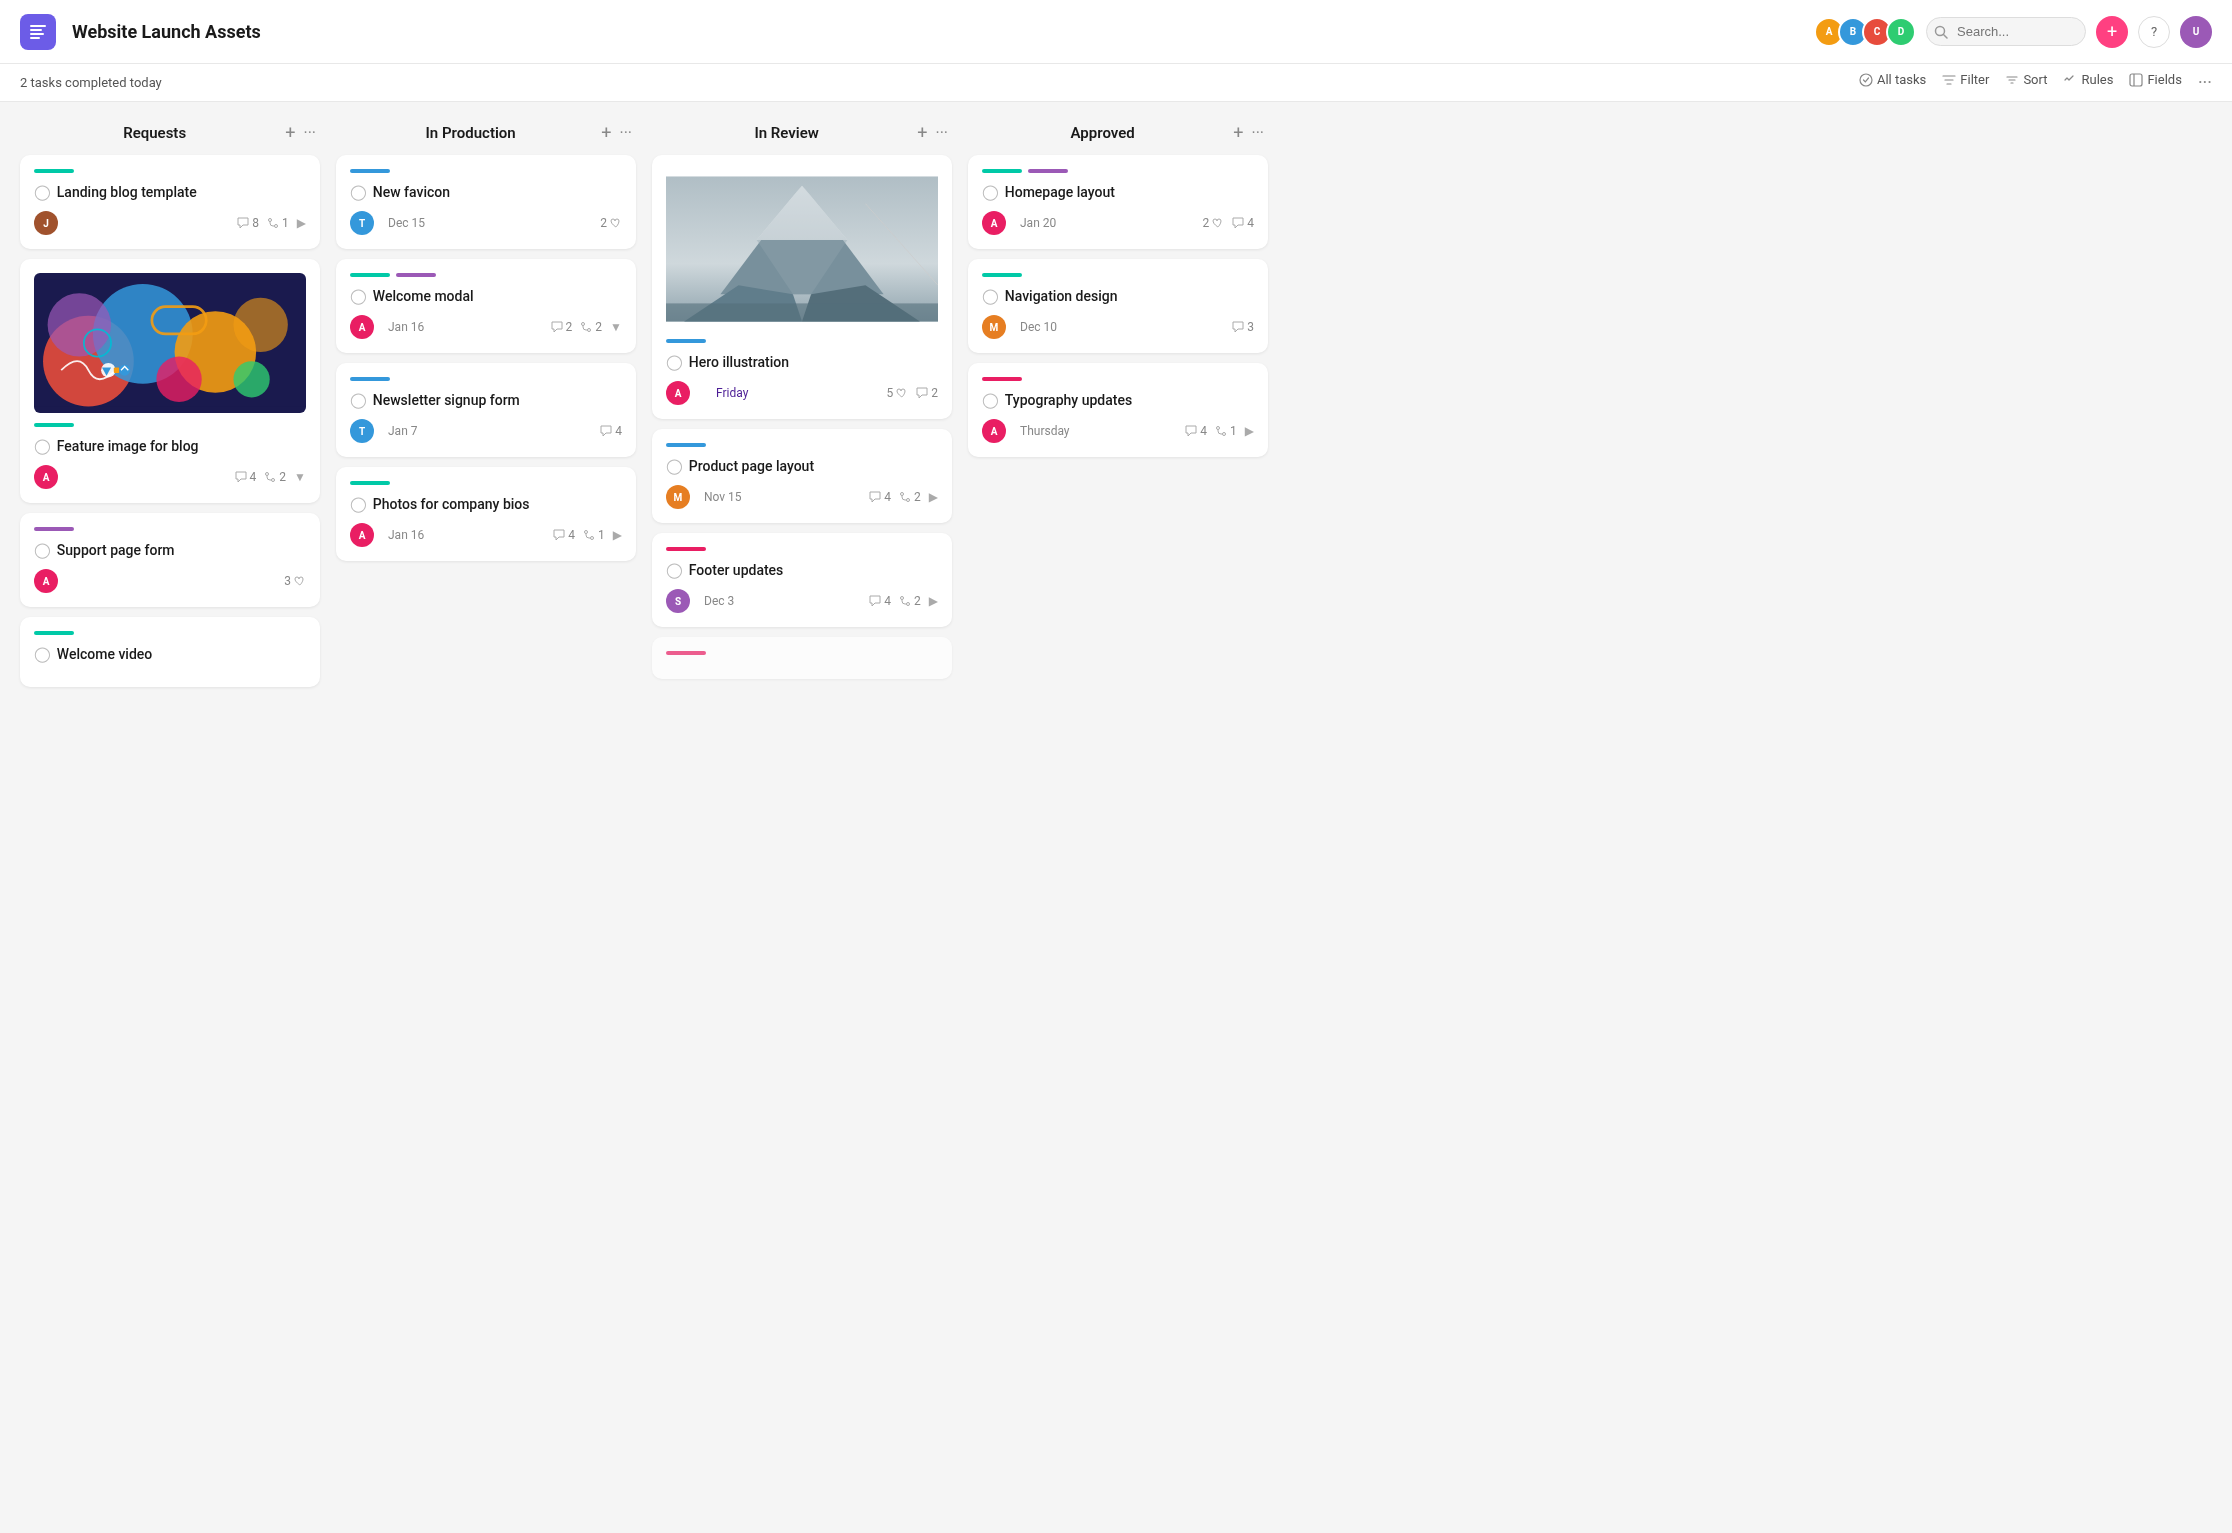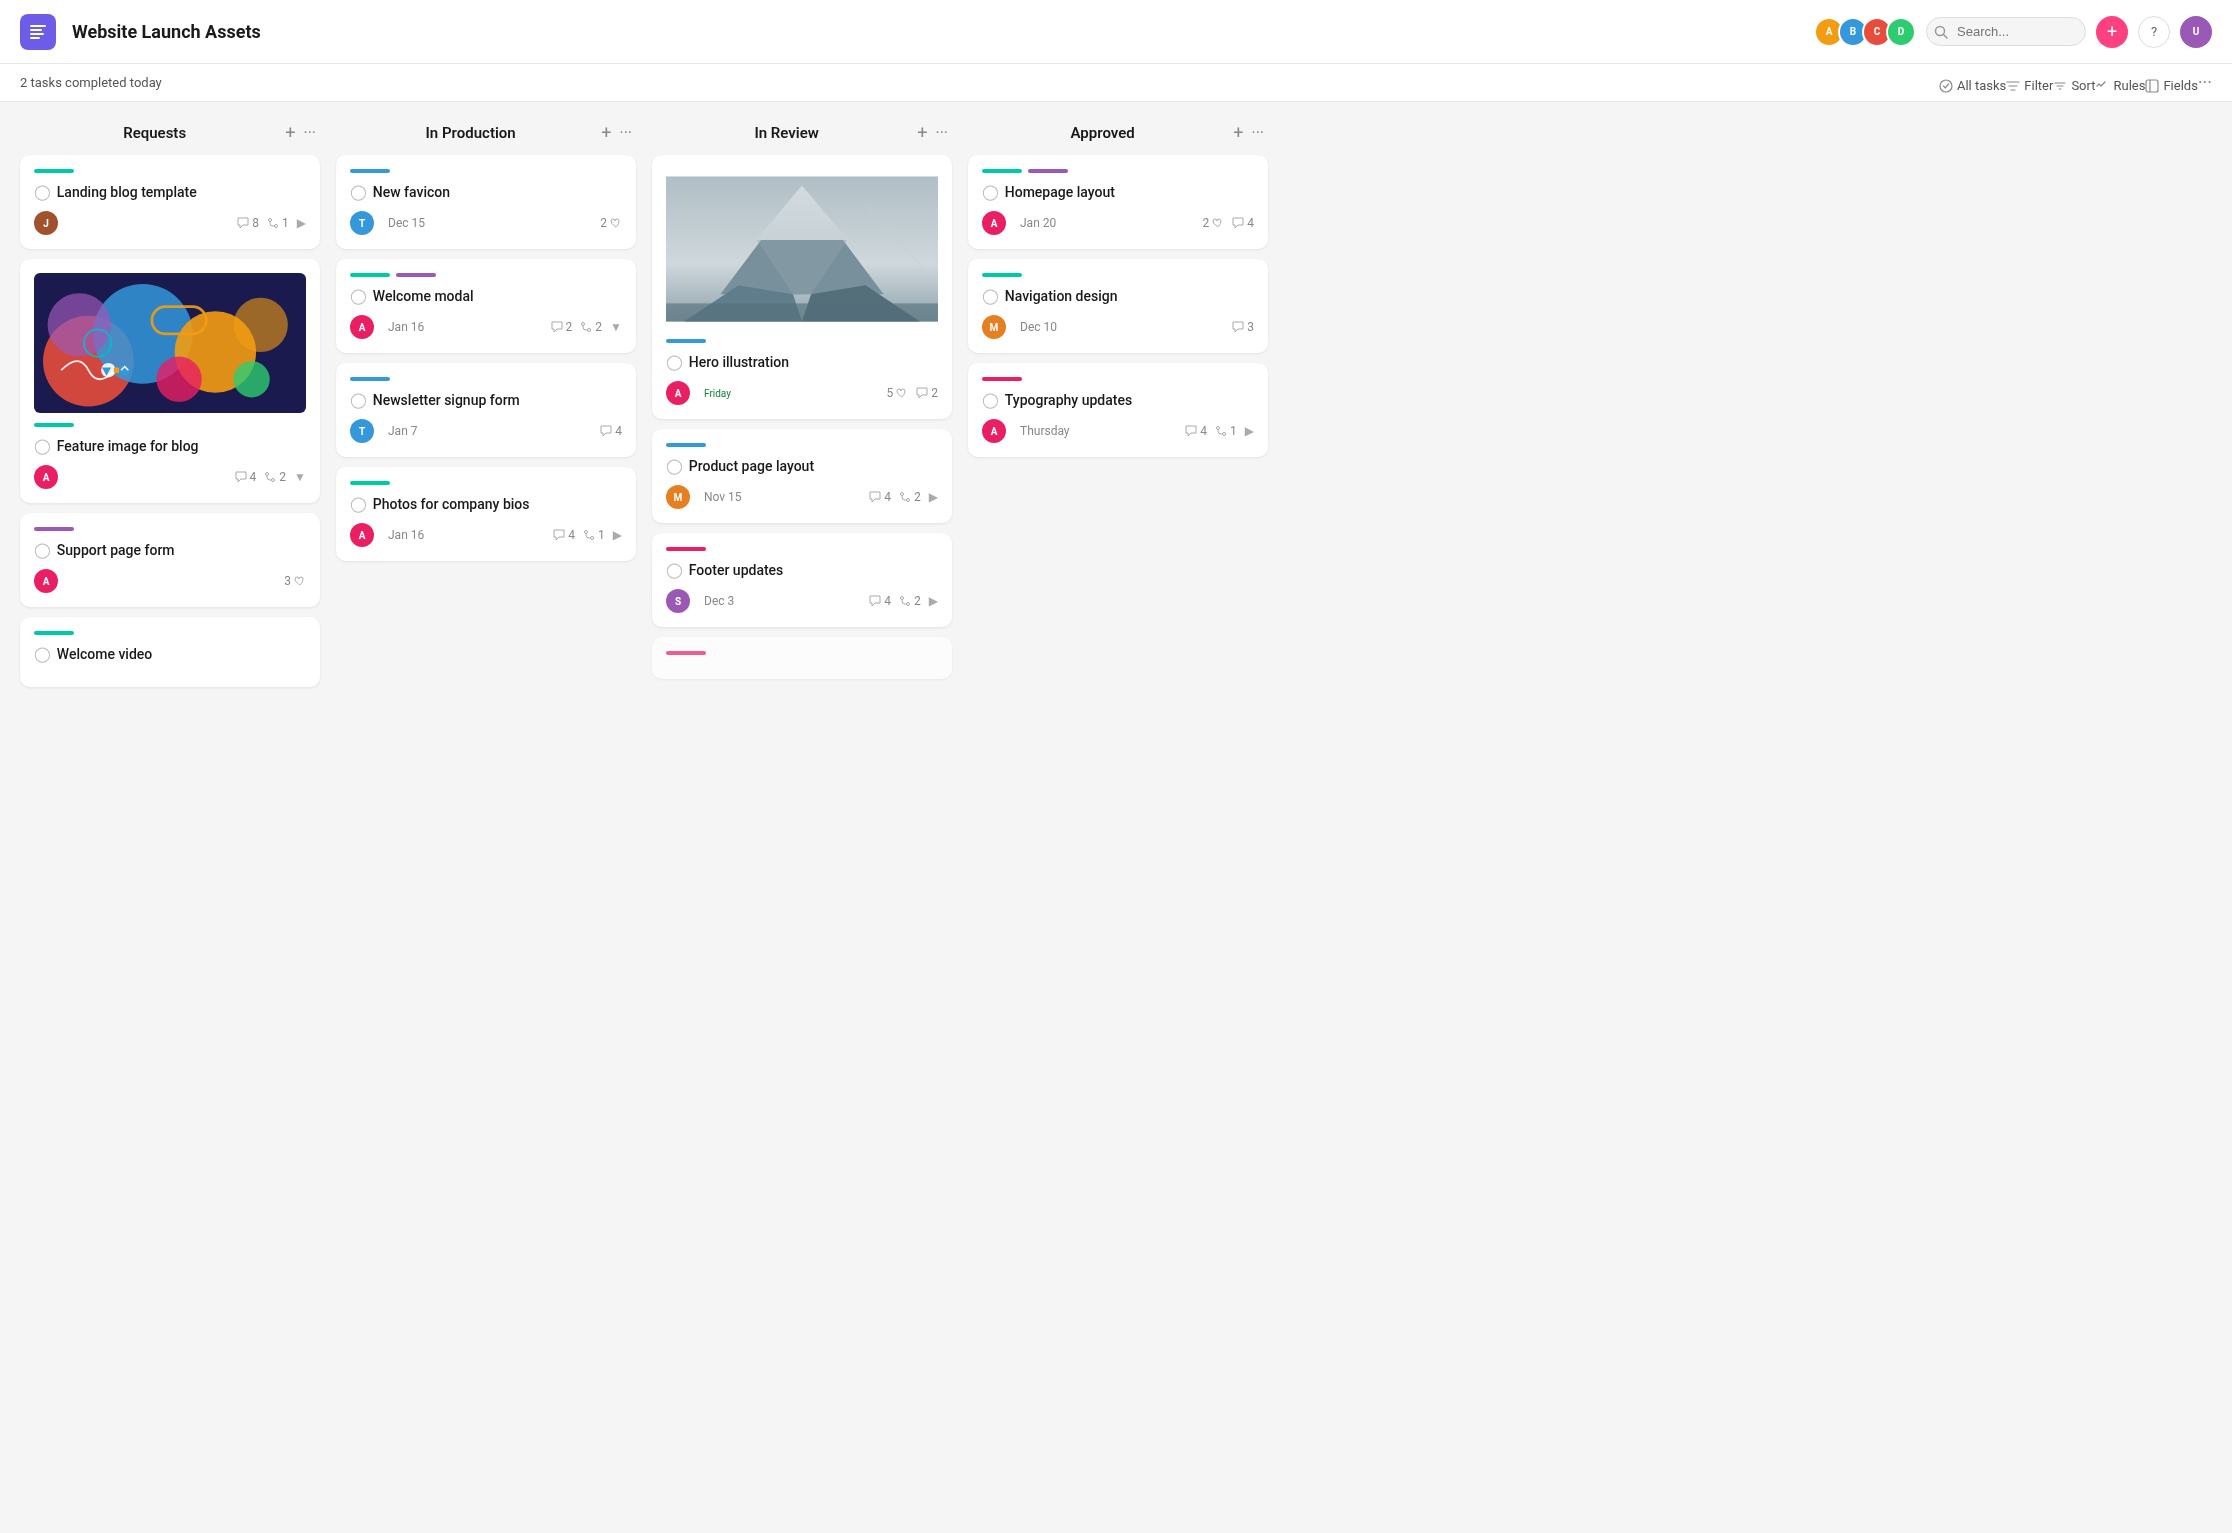--- a/index.html
+++ b/index.html
@@ -19,21 +19,21 @@
     .search-wrapper { position: relative; display: flex; align-items: center; }
     .search-wrapper svg { position: absolute; left: 8px; color: #999; }
     .search-input { background: #f5f5f5; border: 1px solid #ddd; border-radius: 20px; padding: 6px 12px 6px 30px; font-size: 13px; width: 160px; outline: none; }
     .add-btn { width: 32px; height: 32px; background: #ff4081; border-radius: 50%; display: flex; align-items: center; justify-content: center; color: #fff; font-size: 18px; cursor: pointer; }
     .help-btn { width: 32px; height: 32px; border-radius: 50%; border: 1px solid #ddd; display: flex; align-items: center; justify-content: center; color: #666; font-size: 13px; cursor: pointer; }
     .user-avatar { width: 32px; height: 32px; border-radius: 50%; background: #c8a2c8; overflow: hidden; }
 
     
     .toolbar { background: #fff; border-bottom: 1px solid #e8e8e8; padding: 8px 20px; display: flex; align-items: center; gap: 16px; }
     .tasks-completed { font-size: 13px; color: #555; }
-    .toolbar-right { margin-left: auto; display: flex; align-items: flex-end; }
+    .toolbar-right { margin-left: auto; display: flex; align-items: flex-start; gap: 16px; }
     .toolbar-btn { display: flex; align-items: center; gap: 4px; font-size: 13px; color: #555; cursor: pointer; }
     .toolbar-btn svg { color: #888; }
     .more-btn { color: #888; cursor: pointer; font-size: 18px; }
 
     
     .board { display: flex; gap: 16px; padding: 20px; overflow-x: auto; min-height: calc(100vh - 120px); align-items: flex-start; }
 
     
     .column { width: 300px; flex-shrink: 0; }
     .column-header { display: flex; align-items: center; padding: 0 4px 12px 4px; text-align: center; }
@@ -455,21 +455,21 @@
         <div class="tag tag-blue" style="width:40px;"></div>
       </div>
       <div class="card-title">
         <span class="check-icon">◯</span>
         <span>Hero illustration</span>
       </div>
       <div class="card-footer">
         <div class="card-avatar av-pink">
             <div class="av-face">A</div>
           </div>
-        <span style="font-size:10px;color:#15803d;margin-left:6px;">Friday</span>
+        <span style="font-size:12px;color:#4c1d95;margin-left:18px;">Friday</span>
         <div class="card-meta">
           <span class="meta-item">5
             <svg width="12" height="12" viewBox="0 0 12 12">
                 <path d="M6 10C6 10 1 7 1 4a2 2 0 014 0 2 2 0 014 0C9 7 6 10 6 10z" stroke="#aaa" stroke-width="1" fill="none"></path>
               </svg>
           </span>
           <span class="meta-item">
             <svg width="12" height="12" viewBox="0 0 12 12">
                 <path d="M1 1h10v7H6l-3 3V8H1V1z" stroke="#aaa" stroke-width="1" fill="none"></path>
               </svg>2

